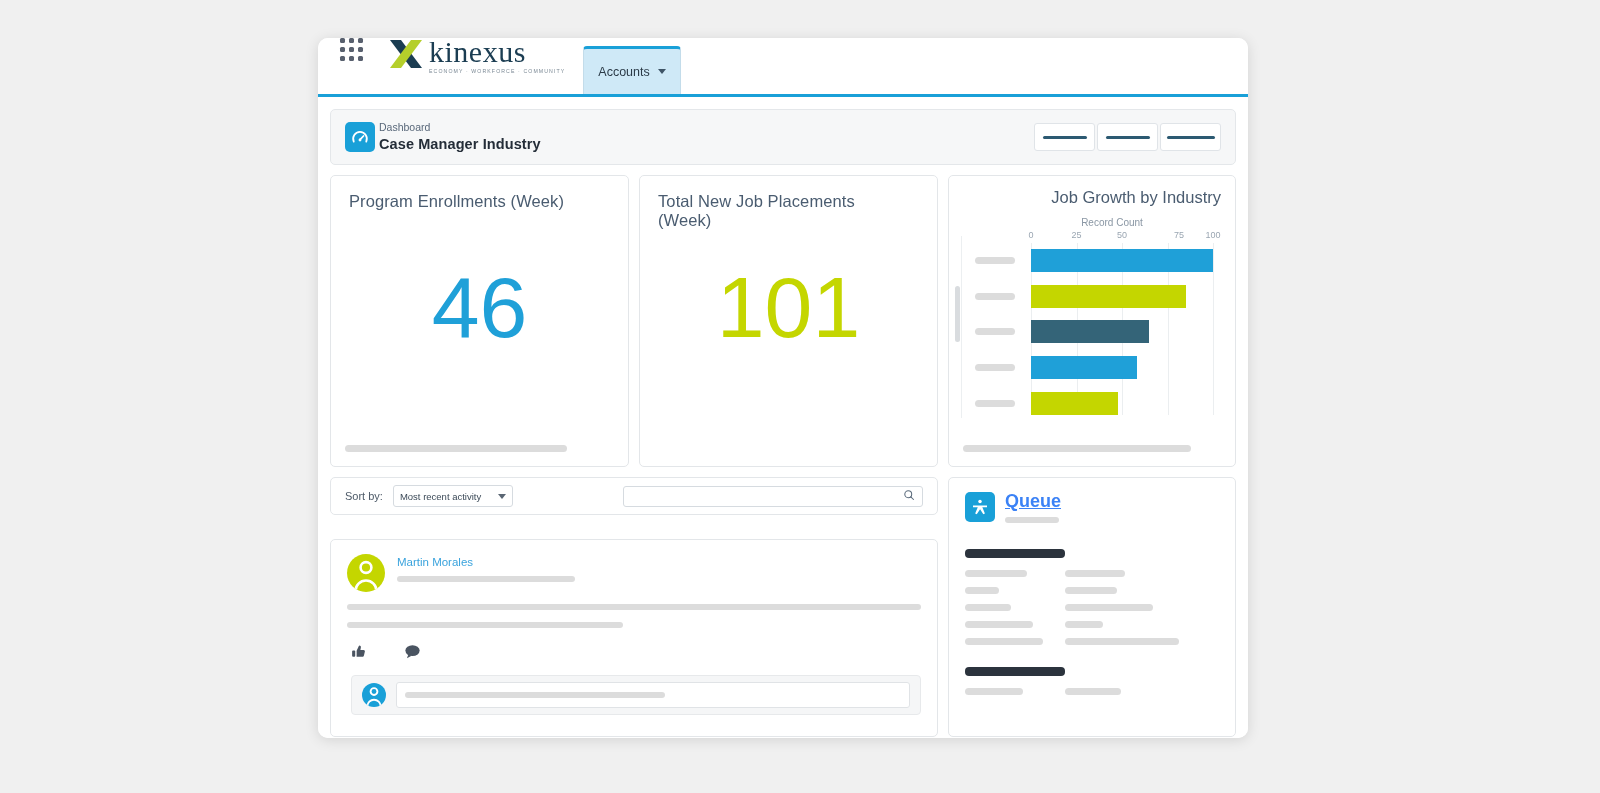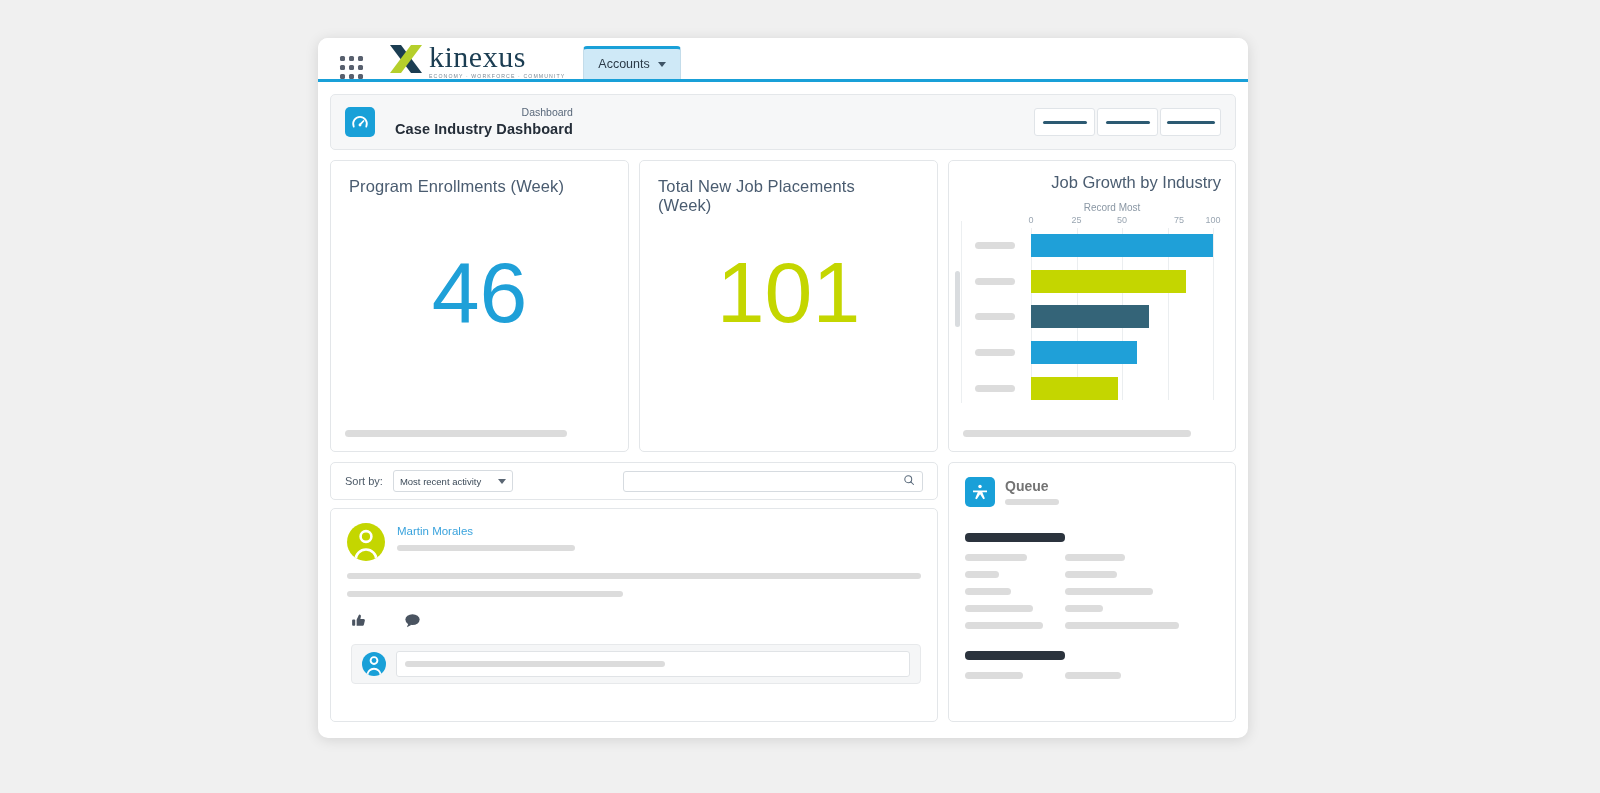--- a/index.html
+++ b/index.html
@@ -23,24 +23,24 @@
     width: 930px;
     height: 700px;
     background: #ffffff;
     border-radius: 10px;
     box-shadow: 0 2px 14px rgba(0,0,0,.12);
     overflow: hidden;
   }
 
   
   .topbar {
-    height: 44px;
+    height: 59px;
     background: #ffffff;
     display: flex;
-    align-items: flex-end;
+    align-items: flex-start;
     padding: 0 0 0 22px;
     border-bottom: 3px solid #19a0d8;
     box-sizing: border-box;
     position: relative;
   }
   .app-launcher {
     display: grid;
     grid-template-columns: repeat(3, 5px);
     grid-template-rows: repeat(3, 5px);
     gap: 4px;
@@ -118,21 +118,21 @@
     padding: 0 14px;
     box-sizing: border-box;
   }
   .dash-icon {
     width: 30px; height: 30px;
     border-radius: 5px;
     background: #19a0d8;
     display: flex; align-items: center; justify-content: center;
     flex: none;
   }
-  .dash-titles { margin-left: 20px; line-height: 1.25; text-align: right; }
+  .dash-titles { margin-left: 4px; line-height: 1.25; }
   .dash-eyebrow { font-size: 10.5px; color: #59687a; }
   .dash-title {
     font-size: 14.5px;
     font-weight: bold;
     color: #242d38;
     letter-spacing: .1px;
   }
   .dash-actions {
     margin-left: auto;
     display: flex;
@@ -286,21 +286,21 @@
     background: #dcdcdc;
   }
 
   
   .row-2 {
     display: flex;
     gap: 10px;
     margin-top: 10px;
     height: 260px;
   }
-  .feed-col { flex: 1 1 0; display: flex; flex-direction: column; gap: 8px; }
+  .feed-col { flex: 1 1 0; display: flex; flex-direction: column; gap: 24px; }
 
   .sortbar {
     border: 1px solid #e3e6e9;
     border-radius: 5px;
     background: #fff;
     height: 38px;
     display: flex;
     align-items: center;
     padding: 0 14px;
     box-sizing: border-box;
@@ -438,24 +438,25 @@
   .queue-head { display: flex; align-items: center; }
   .queue-icon {
     width: 30px; height: 30px;
     border-radius: 5px;
     background: #19a0d8;
     display: flex; align-items: center; justify-content: center;
     flex: none;
   }
   .queue-titles { margin-left: 10px; }
   .queue-title {
-    font-size: 14px;
+    font-size: 18px;
     font-weight: bold;
-    color: #737373;
+    color: #3b82f6;
     line-height: 1.1;
+    text-decoration: underline;
   }
   .queue-sub {
     margin-top: 5px;
     width: 54px; height: 6px;
     border-radius: 3px;
     background: #dcdcdc;
   }
   .queue-section-bar {
     height: 9px;
     width: 100px;
@@ -520,21 +521,21 @@
     <div class="dash-header">
       <div class="dash-icon">
         <svg width="20" height="20" viewBox="0 0 24 24" aria-hidden="true">
           <path d="M4.5 17.5a8.2 8.2 0 1 1 15 0" fill="none" stroke="#ffffff" stroke-width="2.1" stroke-linecap="round"></path>
           <path d="M12 15.2 l4.2 -4.4" stroke="#ffffff" stroke-width="2.1" stroke-linecap="round"></path>
           <circle cx="12" cy="15.6" r="1.7" fill="#ffffff"></circle>
         </svg>
       </div>
       <div class="dash-titles">
         <div class="dash-eyebrow">Dashboard</div>
-        <div class="dash-title">Case Industry Dashboard</div>
+        <div class="dash-title">Case Manager Industry</div>
       </div>
       <div class="dash-actions">
         <div class="ph-btn">
             <i></i>
           </div>
         <div class="ph-btn">
             <i></i>
           </div>
         <div class="ph-btn wide">
             <i></i>
@@ -550,21 +551,21 @@
         <div class="kpi-foot" style="width:222px"></div>
       </div>
 
       <div class="card kpi-card">
         <div class="kpi-title">Total New Job Placements (Week)</div>
         <div class="kpi-value" style="color:#c4d600">101</div>
       </div>
 
       <div class="card chart-card">
         <div class="chart-title">Job Growth by Industry</div>
-        <div class="chart-axis-title">Record Most</div>
+        <div class="chart-axis-title">Record Count</div>
 
         <div class="chart-area">
           <div class="chart-scroll"></div>
           <div class="chart-vline"></div>
 
           <div class="tick-row" id="tickrow">
               <span class="tick-lbl" style="left: 0px;">0</span>
               <span class="tick-lbl" style="left: 45.5px;">25</span>
               <span class="tick-lbl" style="left: 91px;">50</span>
               <span class="tick-lbl" style="left: 148px;">75</span>

